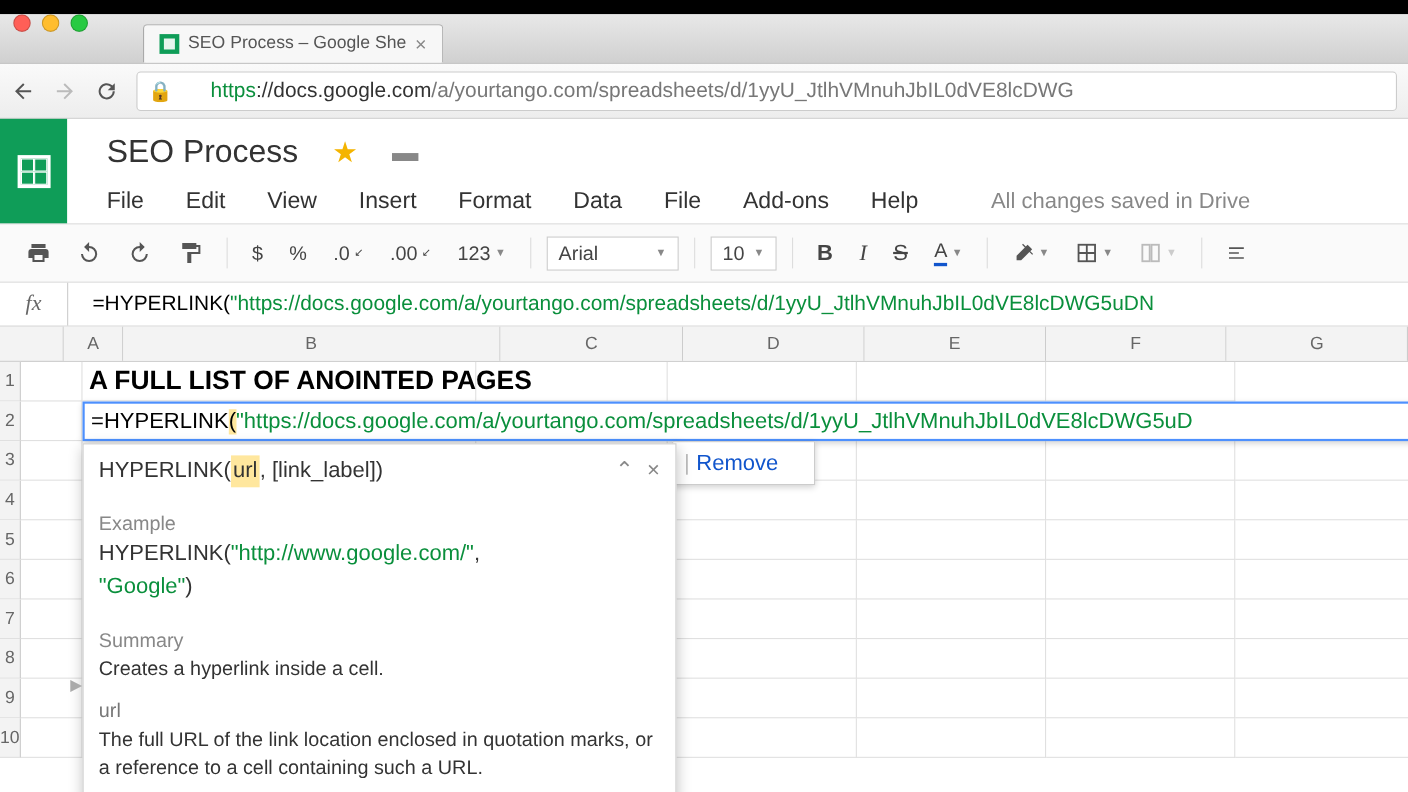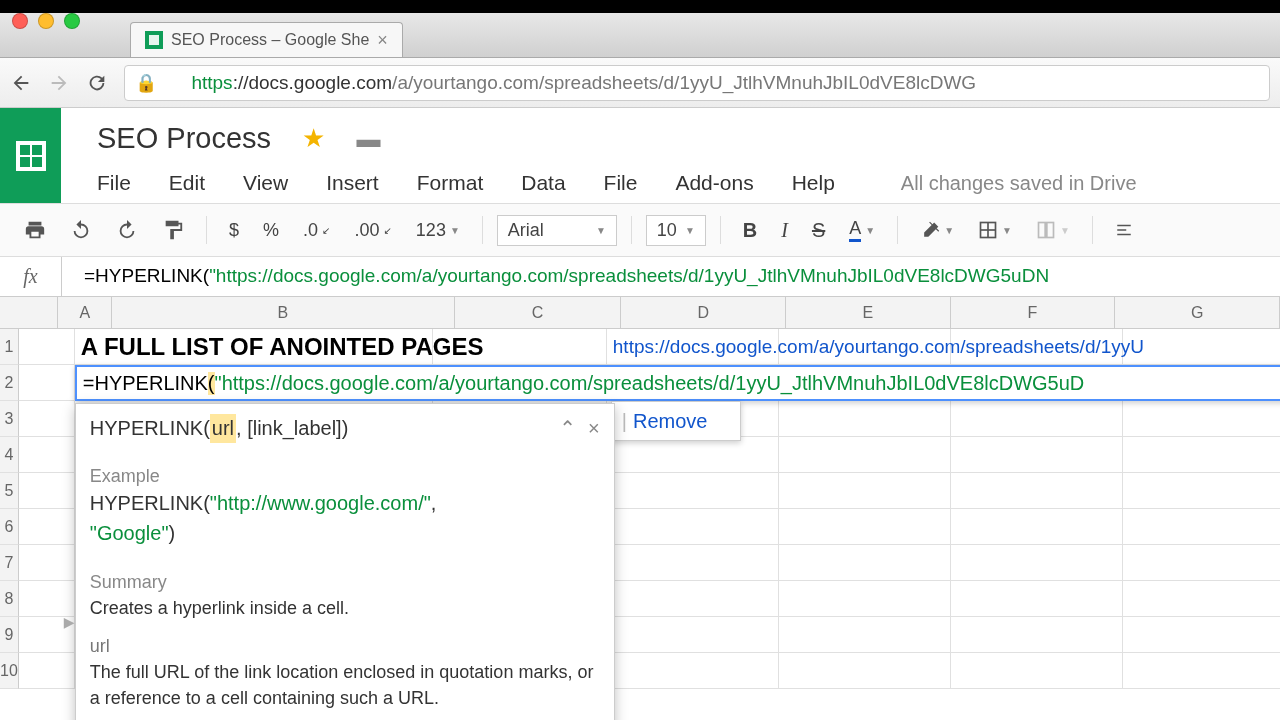--- a/index.html
+++ b/index.html
@@ -282,23 +282,20 @@
         <div class="row-head">9</div>
         <div class="row-head">10</div>
       </div>
       <div class="cells">
         <div class="cell-row row1">
           <div class="cell col-A"></div>
           <div class="cell col-B" style="position:relative">
               <span>A FULL LIST OF ANOINTED PAGES</span>
             </div>
           <div class="cell col-C"></div>
-          <div class="cell col-D" style="position:relative">
-              <span>https://docs.google.com/a/yourtango.com/spreadsheets/d/1yyU</span>
-            </div>
           <div class="cell col-E"></div>
           <div class="cell col-F"></div>
           <div class="cell col-G"></div>
         </div>
         <div class="cell-row">
             <div class="cell col-A"></div>
             <div class="cell col-B"></div>
             <div class="cell col-C"></div>
             <div class="cell col-D"></div>
             <div class="cell col-E"></div>

